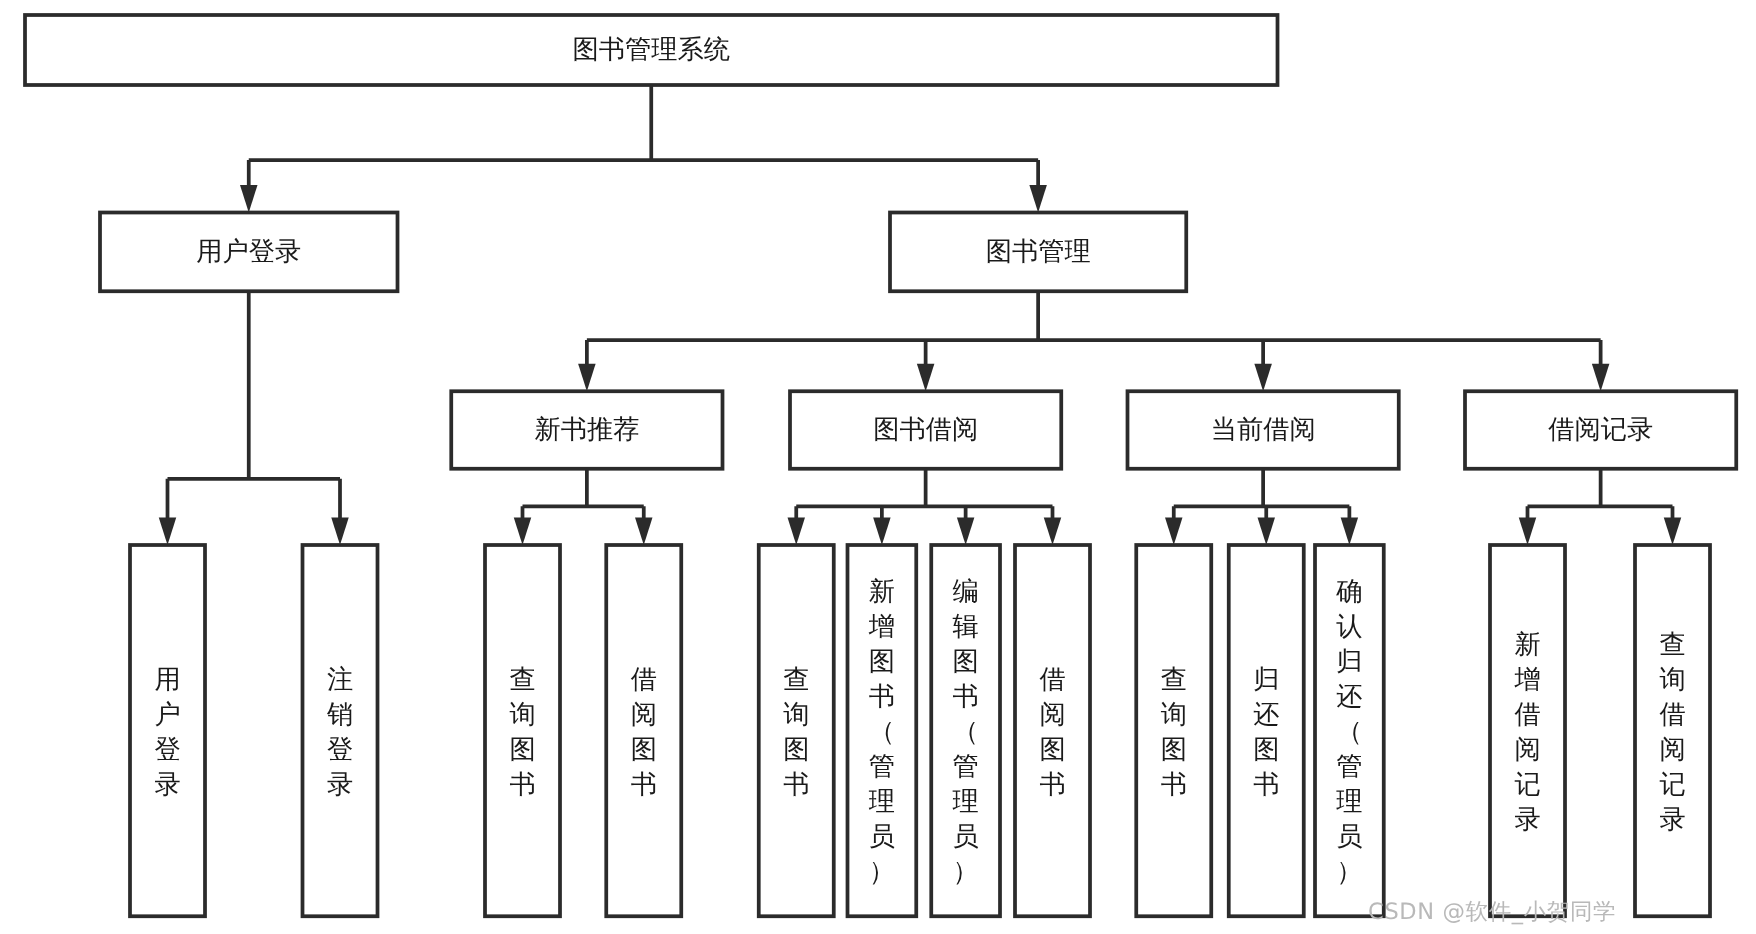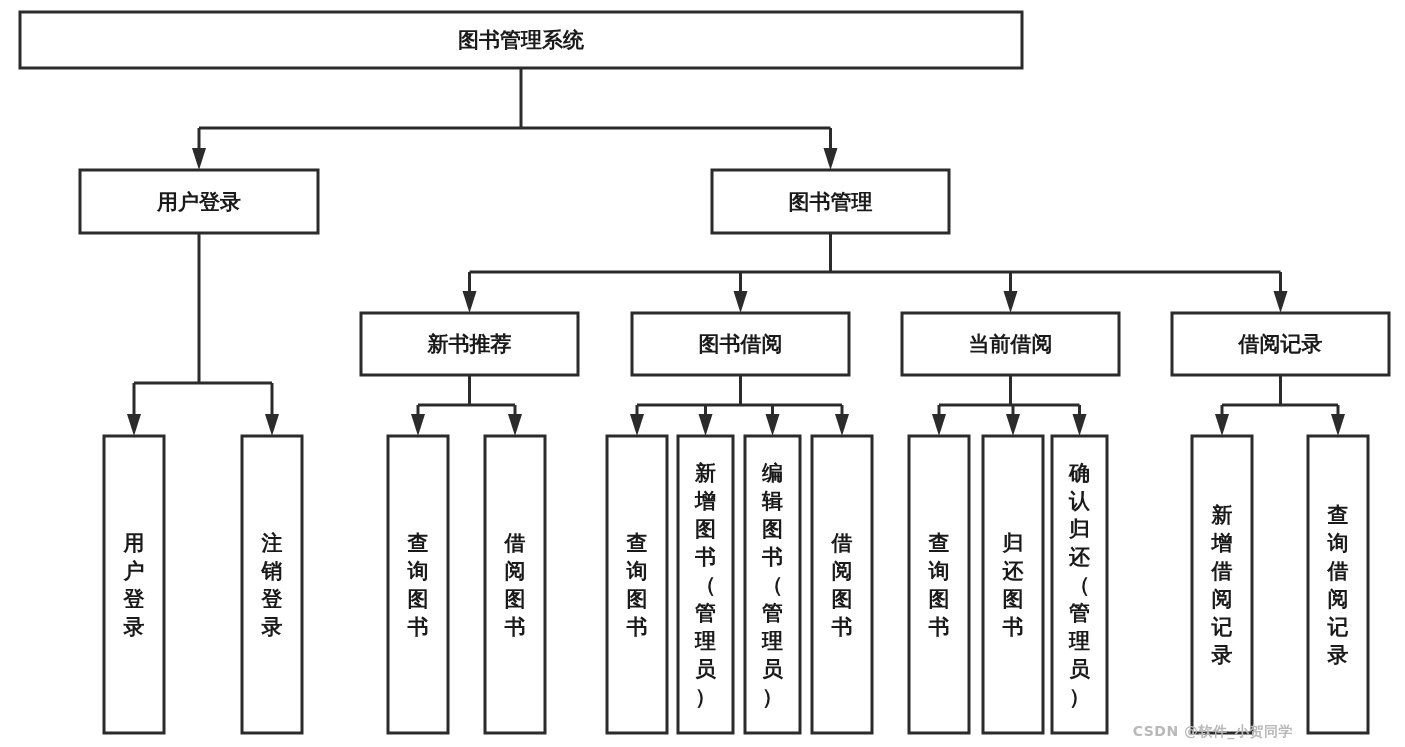--- a/index.html
+++ b/index.html
@@ -12,21 +12,20 @@
     width: 1405px;
     height: 747px;
     font-family: "DejaVu Sans", "Liberation Sans", sans-serif;
     overflow: hidden;
     position: relative;
   }
   #diagram-root {
     position: relative;
     width: 1303px;
     height: 747px;
-    font-weight: bold;
   }
   svg.tree-canvas {
     position: absolute;
     top: 0;
     left: 0;
     width: 1405px;
     height: 747px;
     display: block;
   }
   .node-box {
@@ -55,21 +54,21 @@
   }
   .arrow-head {
     fill: #2b2b2b;
     stroke: none;
   }
   .watermark {
     position: absolute;
     right: 10px;
     bottom: 6px;
     color: #b9b9b9;
-    font-size: 14px;
+    font-size: 18px;
     font-family: "DejaVu Sans", "Liberation Sans", sans-serif;
     white-space: nowrap;
     letter-spacing: 0.5px;
     pointer-events: none;
   }
 </style>
 </head>
 <body>
 
 <div id="diagram-root">

